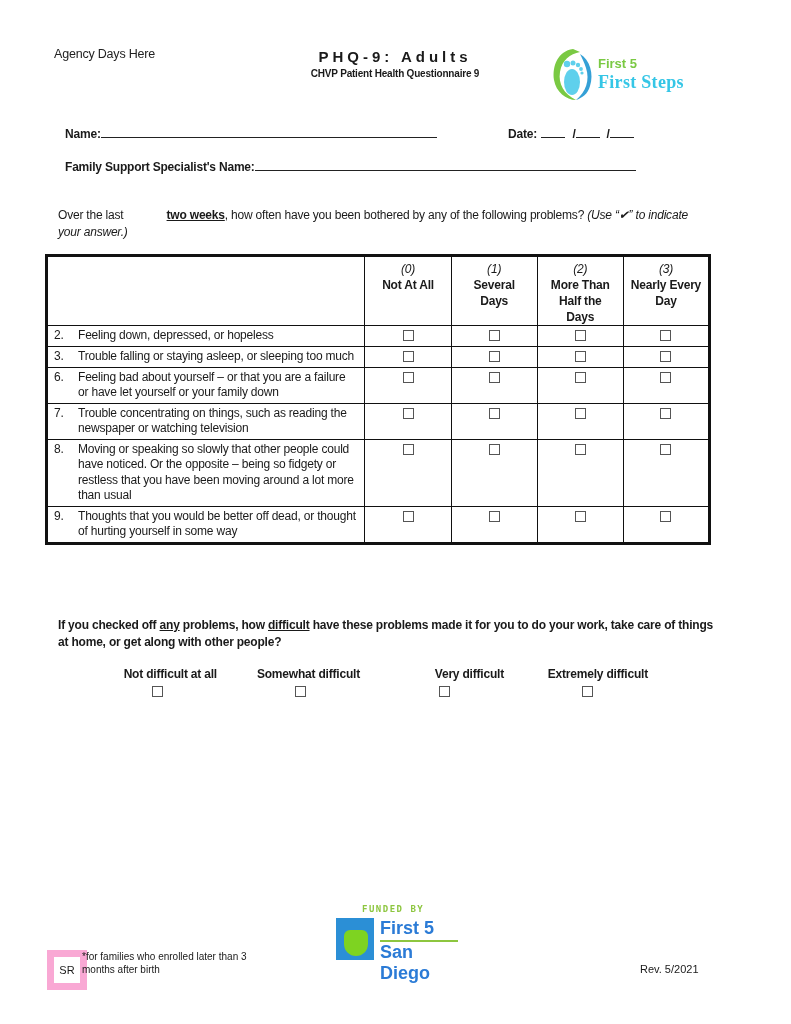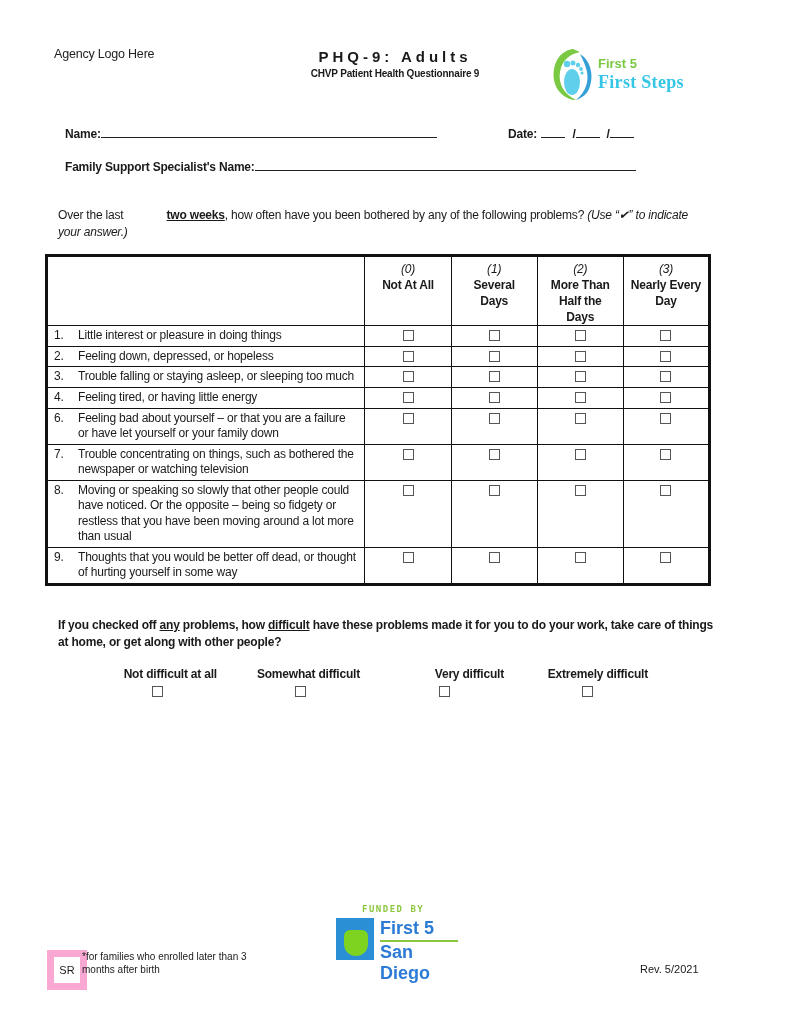--- a/index.html
+++ b/index.html
@@ -38,21 +38,21 @@
   .funded .f5 { position: absolute; left: 50px; top: 14px; font-size: 18px; font-weight: bold; color: #2b7bd6; }
   .funded .sd { position: absolute; left: 50px; top: 38px; font-size: 18px; font-weight: bold; color: #2b7bd6; }
   .funded .uline { position: absolute; left: 50px; top: 36px; width: 78px; height: 2px; background: #8dc63f; }
   .sr { left: 47px; top: 950px; width: 26px; height: 26px; border: 7px solid #f9a8d4; font-size: 11px; text-align: center; line-height: 26px; }
   .foot { left: 82px; top: 950px; width: 190px; font-size: 10px; line-height: 13px; }
   .rev { left: 640px; top: 963px; font-size: 11px; }
 </style>
 </head>
 <body>
 
-<div class="abs agency">Agency Logo Here</div>
+<div class="abs agency">Agency Days Here</div>
 <div class="abs title">PHQ-9: Adults</div>
 <div class="abs subtitle">CHVP Patient Health Questionnaire 9</div>
 
 <div class="abs logo1">
   <svg width="46" height="56" viewBox="0 0 46 56" style="position:absolute;left:0;top:0">
     <path d="M23 3 C8 5 2 20 4 34 C6 46 16 54 26 54 C14 48 8 38 10 26 C12 14 20 8 30 6 Z" fill="#7ac943"></path>
     <path d="M30 8 C40 14 44 28 40 40 C38 48 32 52 26 54 C36 46 40 34 36 22 C34 16 32 12 30 8 Z" fill="#35a0d6"></path>
     <ellipse cx="22" cy="36" rx="8" ry="13" fill="#5fd0ec"></ellipse>
     <circle cx="17" cy="18" r="3.2" fill="#5fd0ec"></circle>
     <circle cx="23" cy="17" r="2.5" fill="#5fd0ec"></circle>
@@ -89,56 +89,42 @@
   </colgroup>
   <tbody>
       <tr style="height:68px">
     <th></th>
     <th><span class="sc">(0)</span><span>Not At All</span></th>
     <th><span class="sc">(1)</span><span style="display:inline-block;width:60px">Several Days</span></th>
     <th><span class="sc">(2)</span><span style="display:inline-block;width:72px">More Than Half the Days</span></th>
     <th><span class="sc">(3)</span><span style="display:inline-block;width:80px">Nearly Every Day</span></th>
   </tr>
   <tr style="height:20px">
-    <td class="qcell"><span class="qnum">1.</span><span class="qtext">Little interest or pleasure in doing things</span></td>
-    <td class="ccell"><span class="cb"></span></td>
-    <td class="ccell"><span class="cb"></span></td>
-    <td class="ccell"><span class="cb"></span></td>
-    <td class="ccell"><span class="cb"></span></td>
-  </tr>
-  <tr style="height:20px">
     <td class="qcell"><span class="qnum">2.</span><span class="qtext">Feeling down, depressed, or hopeless</span></td>
     <td class="ccell"><span class="cb"></span></td>
     <td class="ccell"><span class="cb"></span></td>
     <td class="ccell"><span class="cb"></span></td>
     <td class="ccell"><span class="cb"></span></td>
   </tr>
   <tr style="height:21px">
     <td class="qcell"><span class="qnum">3.</span><span class="qtext">Trouble falling or staying asleep, or sleeping too much</span></td>
     <td class="ccell"><span class="cb"></span></td>
     <td class="ccell"><span class="cb"></span></td>
     <td class="ccell"><span class="cb"></span></td>
     <td class="ccell"><span class="cb"></span></td>
   </tr>
-  <tr style="height:20px">
-    <td class="qcell"><span class="qnum">4.</span><span class="qtext">Feeling tired, or having little energy</span></td>
-    <td class="ccell"><span class="cb"></span></td>
-    <td class="ccell"><span class="cb"></span></td>
-    <td class="ccell"><span class="cb"></span></td>
-    <td class="ccell"><span class="cb"></span></td>
-  </tr>
   <tr style="height:35px">
     <td class="qcell"><span class="qnum">6.</span><span class="qtext">Feeling bad about yourself – or that you are a failure or have let yourself or your family down</span></td>
     <td class="ccell"><span class="cb"></span></td>
     <td class="ccell"><span class="cb"></span></td>
     <td class="ccell"><span class="cb"></span></td>
     <td class="ccell"><span class="cb"></span></td>
   </tr>
   <tr style="height:35px">
-    <td class="qcell"><span class="qnum">7.</span><span class="qtext">Trouble concentrating on things, such as bothered the newspaper or watching television</span></td>
+    <td class="qcell"><span class="qnum">7.</span><span class="qtext">Trouble concentrating on things, such as reading the newspaper or watching television</span></td>
     <td class="ccell"><span class="cb"></span></td>
     <td class="ccell"><span class="cb"></span></td>
     <td class="ccell"><span class="cb"></span></td>
     <td class="ccell"><span class="cb"></span></td>
   </tr>
   <tr style="height:67px">
     <td class="qcell"><span class="qnum">8.</span><span class="qtext">Moving or speaking so slowly that other people could have noticed. Or the opposite – being so fidgety or restless that you have been moving around a lot more than usual</span></td>
     <td class="ccell"><span class="cb"></span></td>
     <td class="ccell"><span class="cb"></span></td>
     <td class="ccell"><span class="cb"></span></td>

